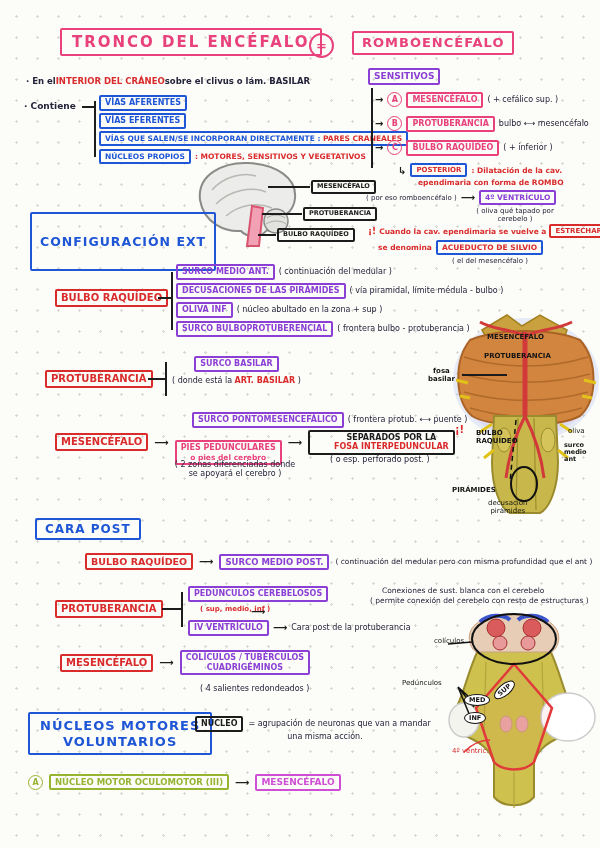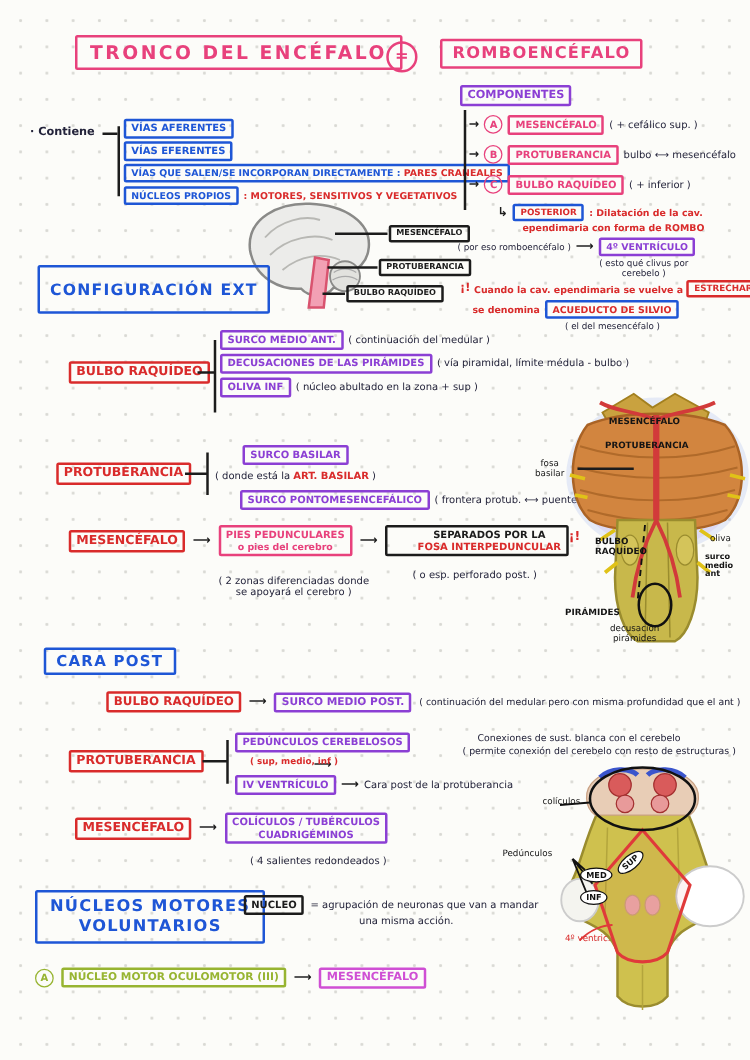--- a/index.html
+++ b/index.html
@@ -33,38 +33,43 @@
 </style>
 </head>
 <body>
 
 <div id="page">
 
   <div class="box pink abs" style="left:60px;top:28px;font-size:15px;letter-spacing:2px;padding:3px 10px;">TRONCO DEL ENCÉFALO</div>
   <div class="abs" style="left:309px;top:33px;width:21px;height:21px;border:2px solid #e8417c;border-radius:50%;display:flex;align-items:center;justify-content:center;color:#e8417c;font-weight:bold;font-size:13px;">=</div>
   <div class="box pink abs" style="left:352px;top:31px;font-size:13px;letter-spacing:1px;padding:2px 8px;">ROMBOENCÉFALO</div>
 
+  <div class="row" style="left:26px;top:76px;font-size:8.5px;font-weight:bold;gap:0;">
+    <span>· En el </span>
+    <span class="redtx">INTERIOR DEL CRÁNEO</span>
+    <span> sobre el clivus o lám. BASILAR</span>
+  </div>
   <div class="abs" style="left:24px;top:101px;font-size:9px;font-weight:bold;">· Contiene</div>
   <div class="vl" style="left:94px;top:101px;height:56px;"></div>
   <div class="hl" style="left:82px;top:106px;width:12px;"></div>
   <div class="row" style="left:99px;top:95px;">
       <span class="box blue" style="font-size:8px;">VÍAS AFERENTES</span>
     </div>
   <div class="row" style="left:99px;top:113px;">
       <span class="box blue" style="font-size:8px;">VÍAS EFERENTES</span>
     </div>
   <div class="row" style="left:99px;top:131px;">
     <span class="box blue" style="font-size:7.5px;"><span>VÍAS QUE SALEN/SE INCORPORAN DIRECTAMENTE : </span><span class="redtx">PARES CRANEALES</span></span>
   </div>
   <div class="row" style="left:99px;top:149px;">
     <span class="box blue" style="font-size:7.5px;text-align:right;">NÚCLEOS PROPIOS</span>
     <span class="redtx" style="font-size:7.5px;font-weight:bold;">: MOTORES, SENSITIVOS Y VEGETATIVOS</span>
   </div>
 
-  <div class="box purple abs" style="left:368px;top:68px;font-size:9px;">COMPONENTES</div>
+  <div class="box purple abs" style="left:368px;top:68px;font-size:9px;">SENSITIVOS</div>
   <div class="vl" style="left:371px;top:88px;height:80px;"></div>
   <div class="row" style="left:375px;top:92px;">
     <span class="arrow">→</span>
     <span class="circle-letter" style="color:#e8417c;">A</span>
     <span class="box pink" style="font-size:8px;">MESENCÉFALO</span>
     <span class="note">( + cefálico sup. )</span>
   </div>
   <div class="row" style="left:375px;top:116px;">
     <span class="arrow">→</span>
     <span class="circle-letter" style="color:#e8417c;">B</span>
@@ -82,21 +87,21 @@
     <span class="box blue" style="font-size:7px;color:#d92b2b;">POSTERIOR</span>
     <span class="redtx" style="font-size:7.5px;font-weight:bold;">: Dilatación de la cav.</span>
   </div>
   <div class="abs redtx" style="left:418px;top:178px;font-size:7.5px;font-weight:bold;">ependimaria con forma de ROMBO</div>
   <div class="row" style="left:366px;top:190px;">
     <span class="tiny" style="color:#23233a;">( por eso romboencéfalo )</span>
     <span class="arrow">⟶</span>
     <span class="box purple" style="font-size:7.5px;">4º VENTRÍCULO</span>
   </div>
   <div class="abs tiny center" style="left:465px;top:207px;width:100px;">
-    <div>( esto qué clivus por</div>
+    <div>( oliva qué tapado por</div>
     <div>cerebelo )</div>
   </div>
   <div class="row" style="left:368px;top:224px;gap:3px;">
     <span class="redtx" style="font-size:9px;font-weight:bold;">¡!</span>
     <span class="redtx" style="font-size:7.5px;font-weight:bold;">Cuando la cav. ependimaria se vuelve a</span>
     <span class="box red" style="font-size:7px;">ESTRECHAR</span>
   </div>
   <div class="row" style="left:378px;top:240px;gap:4px;">
     <span class="redtx" style="font-size:7.5px;font-weight:bold;">se denomina</span>
     <span class="box blue" style="font-size:7.5px;color:#d92b2b;">ACUEDUCTO DE SILVIO</span>
@@ -114,54 +119,58 @@
       <path d="M60,48 L55,88 L67,88 L71,50 Z" fill="#f2a0b4" stroke="#d9536f" stroke-width="2"></path>
     </svg>
   </div>
   <div class="hl" style="left:268px;top:186px;width:42px;"></div>
   <div class="box blackb abs" style="left:311px;top:180px;font-size:6.5px;">MESENCÉFALO</div>
   <div class="hl" style="left:262px;top:213px;width:40px;"></div>
   <div class="box blackb abs" style="left:303px;top:207px;font-size:6.5px;">PROTUBERANCIA</div>
   <div class="hl" style="left:258px;top:234px;width:18px;"></div>
   <div class="box blackb abs" style="left:277px;top:228px;font-size:6.5px;">BULBO RAQUÍDEO</div>
 
-  <div class="box blue abs" style="left:30px;top:212px;font-size:12.5px;letter-spacing:1px;padding:10px 8px;">CONFIGURACIÓN EXT</div>
+  <div class="box blue abs" style="left:30px;top:212px;font-size:12.5px;letter-spacing:1px;padding:20px 8px;">CONFIGURACIÓN EXT</div>
 
   <div class="box red abs" style="left:55px;top:289px;font-size:10px;">BULBO RAQUÍDEO</div>
   <div class="hl" style="left:158px;top:297px;width:14px;"></div>
   <div class="vl" style="left:171px;top:272px;height:58px;"></div>
   <div class="row" style="left:176px;top:264px;">
     <span class="box purple" style="font-size:8px;">SURCO MEDIO ANT.</span>
     <span class="note">( continuación del medular )</span>
   </div>
   <div class="row" style="left:176px;top:283px;">
     <span class="box purple" style="font-size:8px;">DECUSACIONES DE LAS PIRÁMIDES</span>
     <span class="note">( vía piramidal, límite médula - bulbo )</span>
   </div>
   <div class="row" style="left:176px;top:302px;">
     <span class="box purple" style="font-size:8px;">OLIVA INF</span>
     <span class="note">( núcleo abultado en la zona + sup )</span>
   </div>
+  <div class="row" style="left:176px;top:321px;">
+    <span class="box purple" style="font-size:8px;">SURCO BULBOPROTUBERENCIAL</span>
+    <span class="note">( frontera bulbo - protuberancia )</span>
+  </div>
 
   <div class="box red abs" style="left:45px;top:370px;font-size:10px;">PROTUBERANCIA</div>
   <div class="hl" style="left:148px;top:378px;width:18px;"></div>
   <div class="vl" style="left:165px;top:362px;height:34px;"></div>
   <div class="row" style="left:172px;top:356px;flex-direction:column;">
     <span class="box purple" style="font-size:8px;">SURCO BASILAR</span>
     <span class="note"><span>( donde está la </span><span class="redtx" style="font-weight:bold;">ART. BASILAR</span><span> )</span></span>
   </div>
-  <div class="row" style="left:172px;top:392px;padding-left:20px;">
+  <div class="row" style="left:172px;top:412px;padding-left:20px;">
     <span class="box purple" style="font-size:8px;">SURCO PONTOMESENCEFÁLICO</span>
     <span class="note">( frontera protub. ⟷ puente )</span>
   </div>
 
   <div class="row" style="left:55px;top:420px;gap:6px;">
     <span class="box red" style="font-size:10px;">MESENCÉFALO</span>
     <span class="arrow">⟶</span>
-    <span class="box pink center" style="font-size:8px;">
+    <span class="box pink center" style="font-size:8px;margin-top:20px;">
       <span style="display:block;">PIES PEDUNCULARES</span>
       <span style="display:block;font-size:7.5px;">o pies del cerebro</span>
     </span>
     <span class="arrow">⟶</span>
     <span class="box blackb center" style="font-size:8px;padding-left:24px;">
       <span style="display:block;">SEPARADOS POR LA</span>
       <span class="redtx" style="display:block;">FOSA INTERPEDUNCULAR</span>
     </span>
   </div>
   <div class="abs redtx" style="left:455px;top:424px;font-size:10px;font-weight:bold;">¡!</div>
@@ -190,21 +199,21 @@
       <path d="M73,24 C55,16 42,18 28,10 M73,24 C91,16 104,18 120,10" stroke="#d23a3a" stroke-width="3" fill="none"></path>
       <path d="M73,104 C64,122 57,142 54,166 M73,104 C82,122 89,142 92,166" stroke="#d23a3a" stroke-width="3" fill="none"></path>
       <path d="M4,68 L16,71 M132,68 L144,71 M8,84 L18,86 M130,84 L140,86" stroke="#e0c218" stroke-width="3"></path>
       <path d="M40,112 L28,120 M108,112 L120,120 M42,138 L32,146 M106,138 L116,146" stroke="#e0c218" stroke-width="3"></path>
       <path d="M64,108 L58,170" stroke="#111" stroke-width="1.5" stroke-dasharray="5,4"></path>
       <ellipse cx="72" cy="172" rx="13" ry="17" fill="none" stroke="#111" stroke-width="2"></ellipse>
     </svg>
   </div>
   <div class="figlabel" style="left:487px;top:334px;">MESENCÉFALO</div>
   <div class="figlabel" style="left:484px;top:353px;">PROTUBERANCIA</div>
-  <div class="figlabel center" style="left:428px;top:368px;font-weight:normal;">
+  <div class="figlabel center" style="left:428px;top:368px;font-weight:bold;">
     <div>fosa</div>
     <div>basilar</div>
   </div>
   <div class="hl" style="left:462px;top:374px;width:45px;"></div>
   <div class="figlabel" style="left:476px;top:430px;">
     <div>BULBO</div>
     <div>RAQUÍDEO</div>
   </div>
   <div class="figlabel" style="left:452px;top:487px;">PIRÁMIDES</div>
   <div class="figlabel" style="left:568px;top:428px;font-weight:normal;">oliva</div>

